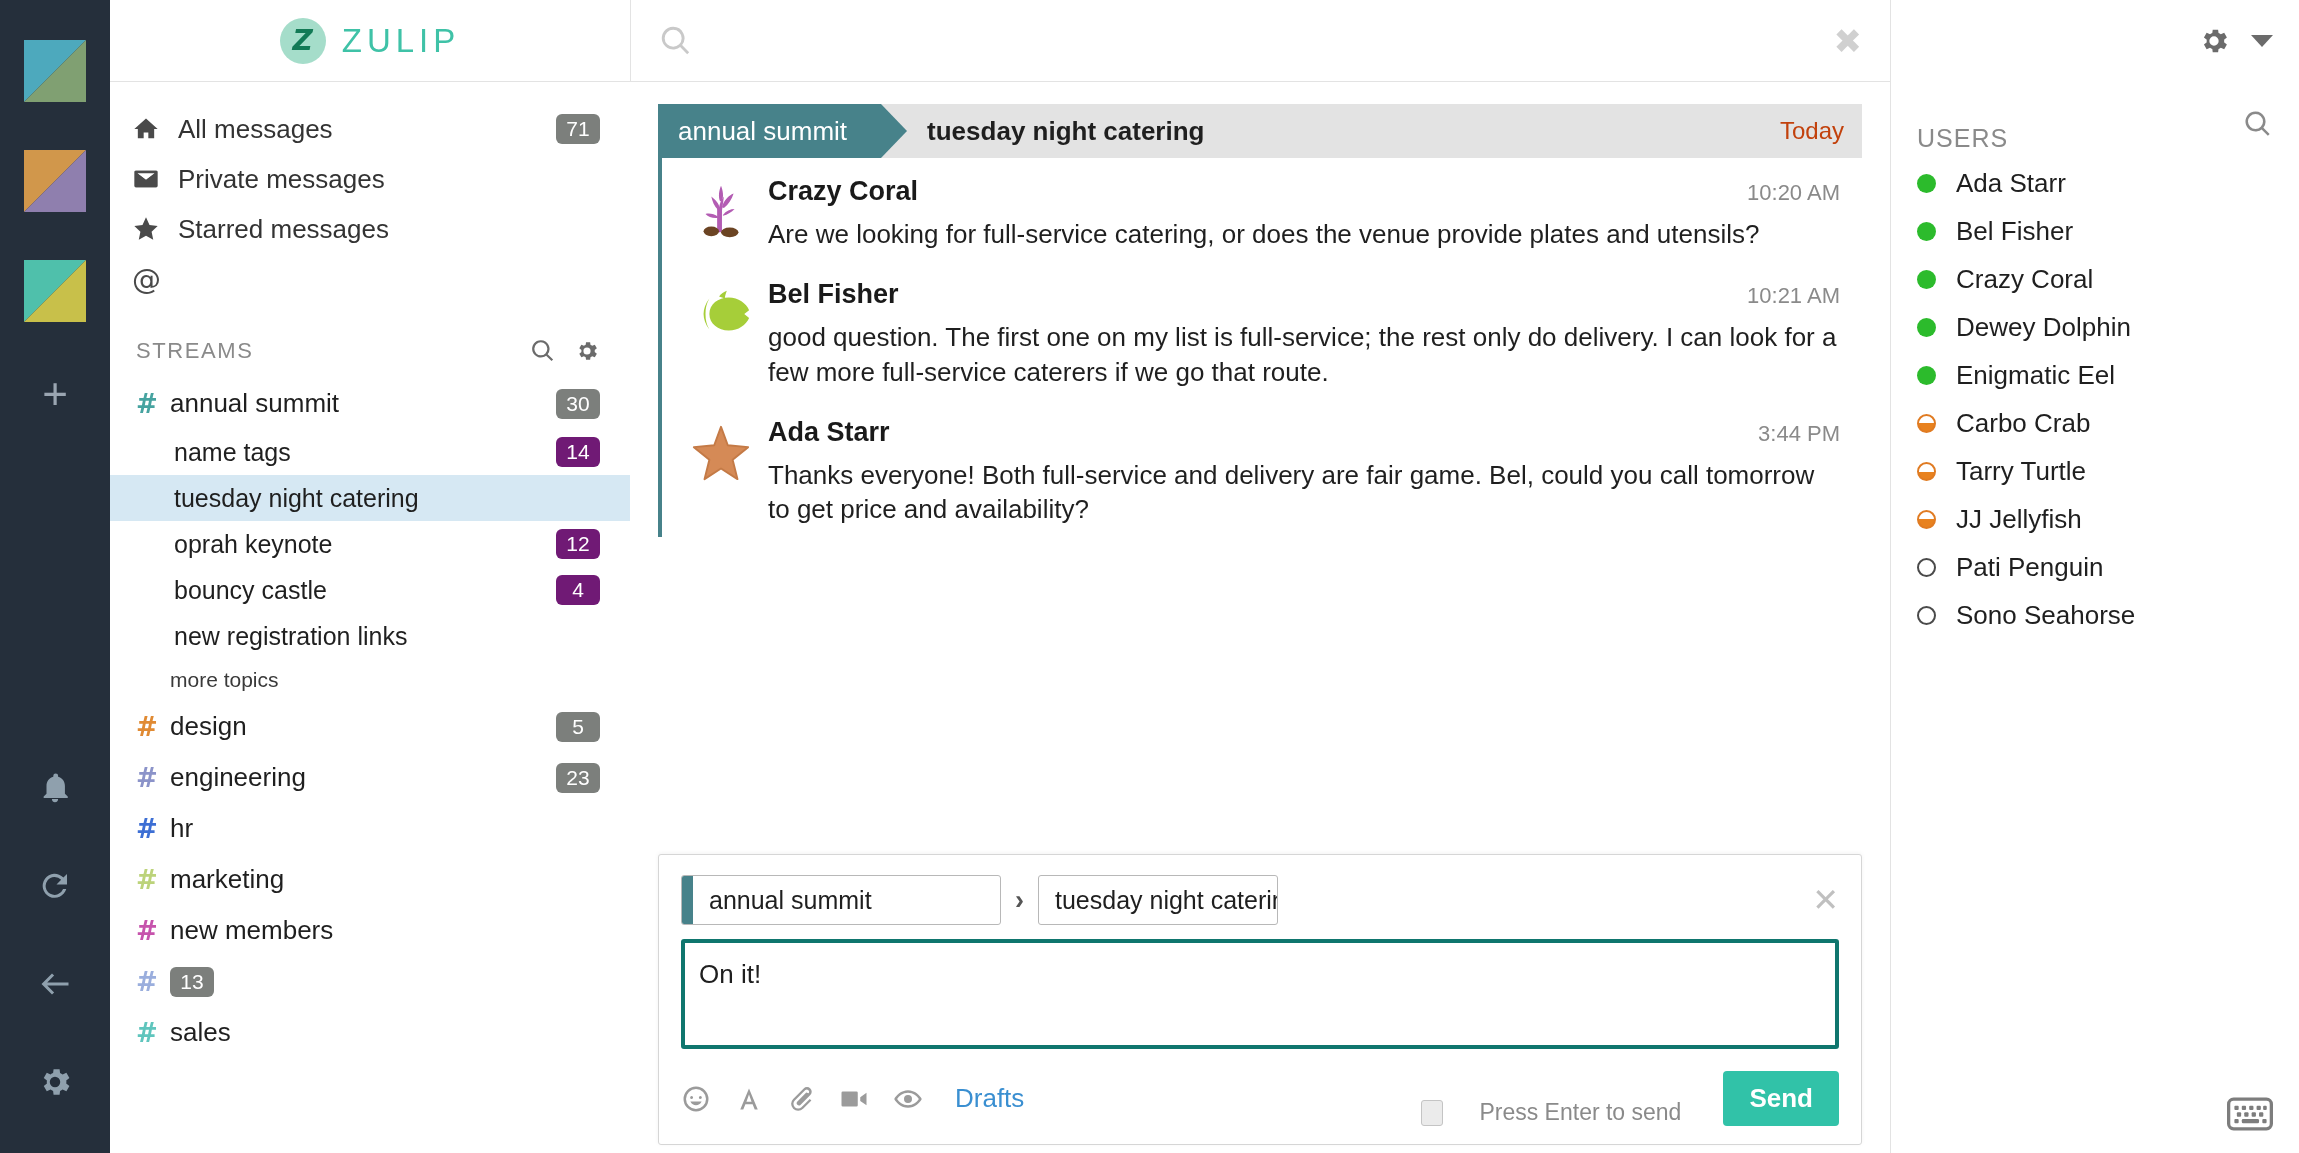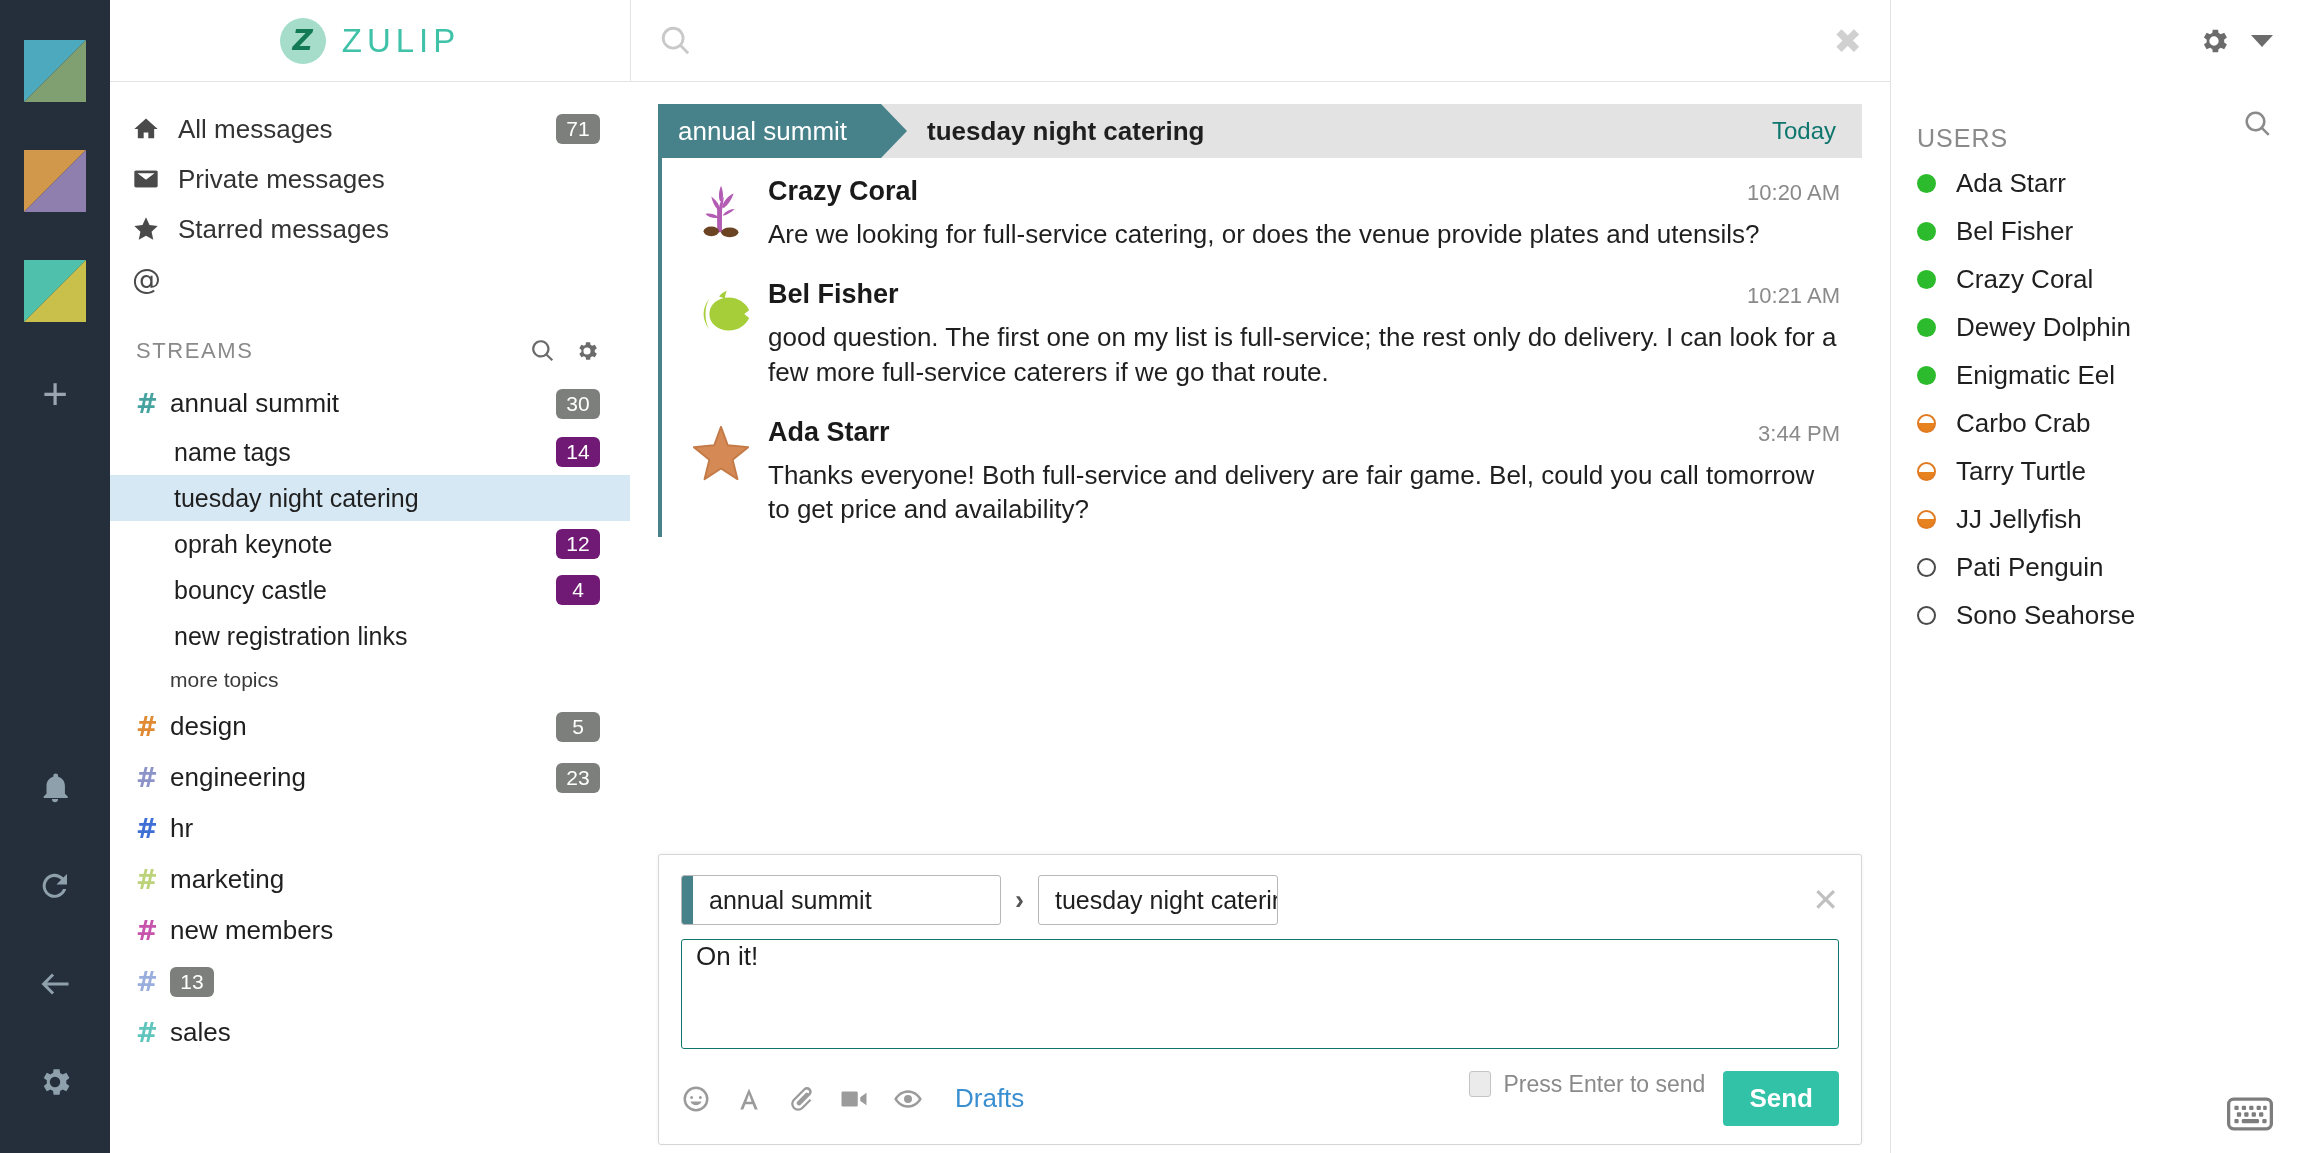--- a/index.html
+++ b/index.html
@@ -131,21 +131,21 @@
     height: 54px; display: flex; align-items: center;
     padding: 0 34px 0 20px; position: relative; cursor: pointer;
   }
   .rb-stream::after {
     content: ""; position: absolute; right: -26px; top: 0;
     border-top: 27px solid transparent; border-bottom: 27px solid transparent;
     border-left: 26px solid #47828a;
   }
   .rb-topic { margin-left: 46px; font-size: 26px; font-weight: bold; color: #1f1f1f;
               cursor: pointer; }
-  .rb-date { margin-left: auto; padding-right: 26px; font-size: 24px; color: #0f766e; }
+  .rb-date { margin-left: auto; padding-right: 18px; font-size: 24px; color: #c2410c; }
 
   .msg-list { margin: 0 28px; border-left: 4px solid #47828a; }
   .message { display: flex; padding: 18px 22px 10px 22px; }
   .avatar {
     width: 74px; flex: 0 0 74px; display: flex; justify-content: center;
     padding-top: 4px;
   }
   .msg-body { flex: 1 1 auto; min-width: 0; padding-left: 10px; }
   .msg-head { display: flex; align-items: baseline; }
   .sender { font-size: 27px; font-weight: bold; color: #1a1a1a; cursor: pointer; }
@@ -173,30 +173,30 @@
   }
   .pill-sep { font-size: 27px; color: #555; margin: 0 14px; font-weight: bold; }
   .topic-pill {
     border: 1px solid #b8b8b8; border-radius: 3px; height: 50px; width: 240px;
     display: flex; align-items: center; background: #fff;
   }
   .compose-x { margin-left: auto; font-size: 32px; color: #c0c0c0; cursor: pointer;
                font-family: "DejaVu Sans", sans-serif; }
   .compose-textarea {
     margin-top: 14px; width: 100%; height: 110px;
-    border: 1px solid #0f766e; border-radius: 3px; resize: none;
-    font-size: 26px; padding: 0 14px; outline: none;
+    border: 4px solid #0f766e; border-radius: 3px; resize: none;
+    font-size: 26px; padding: 15px 14px; outline: none;
     font-family: "Liberation Sans", sans-serif; color: #1f1f1f;
     line-height: 1.3;
   }
   .compose-bottom { display: flex; align-items: center; margin-top: 18px; }
   .c-icon { margin-right: 24px; display: flex; align-items: center; cursor: pointer; }
   .c-icon svg { fill: #9b9b9b; }
   .drafts-link { color: #3a8fd1; font-size: 26px; margin-left: 8px; cursor: pointer; }
-  .enter-wrap { margin-left: auto; display: flex; align-items: flex-start; }
+  .enter-wrap { margin-left: auto; display: flex; align-items: flex-end; gap: 24px; }
   .enter-box {
     width: 22px; height: 26px; border: 1px solid #c4c4c4; background: #ebebeb;
     border-radius: 3px; margin-right: 12px; cursor: pointer;
   }
   .enter-label { font-size: 23px; color: #8a8a8a; margin-right: 18px; }
   .send-btn {
     background: #31c2a8; color: #fff; border: 0; border-radius: 4px;
     font-size: 26px; font-weight: bold; padding: 12px 26px; cursor: pointer;
     font-family: "Liberation Sans", sans-serif;
   }

